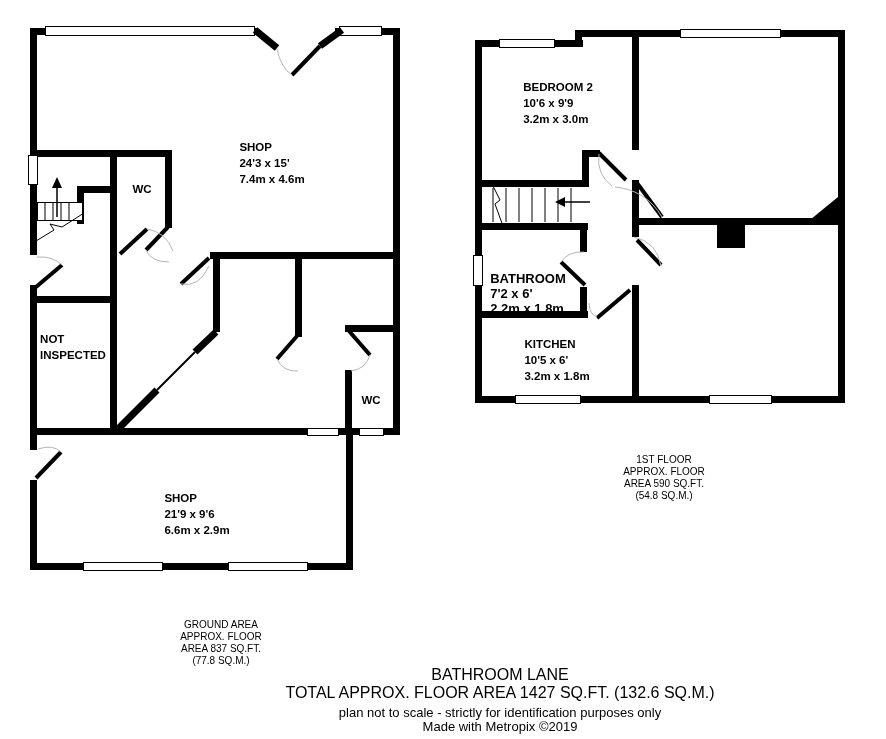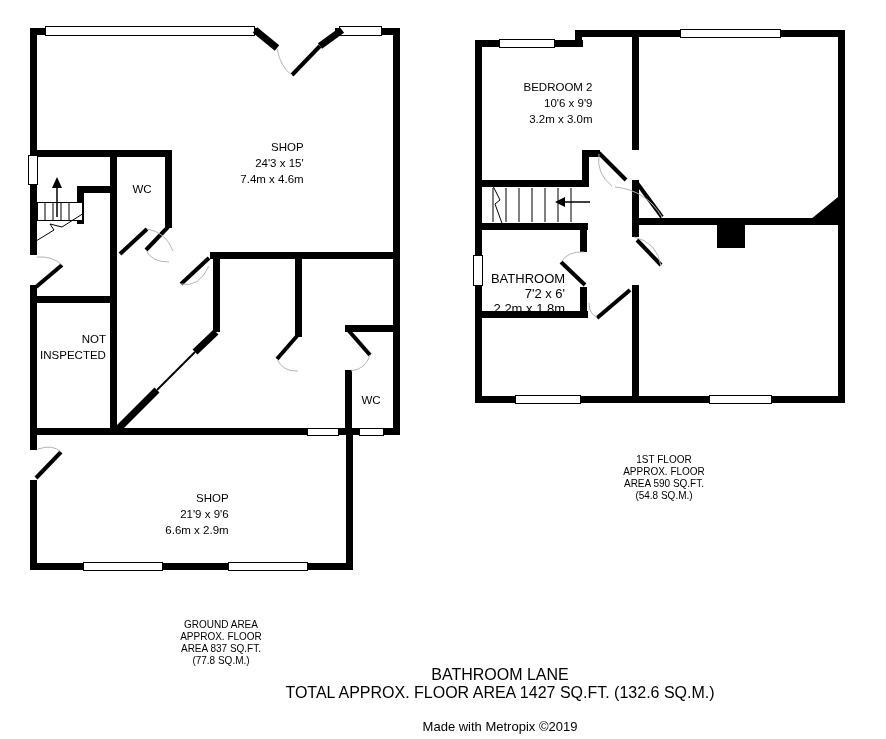--- a/index.html
+++ b/index.html
@@ -3,22 +3,22 @@
 <meta charset="utf-8">
 <style>
   html,body{margin:0;padding:0;background:#fff;}
   #canvas{position:relative;width:886px;height:739px;background:#ffffff;overflow:hidden;
           font-family:"Liberation Sans",sans-serif;color:#000;}
   .wall{position:absolute;background:#000;}
   .win{position:absolute;background:#fff;border:1px solid #000;box-sizing:border-box;}
   .blk{position:absolute;background:#000;}
   .stairbox{position:absolute;background:#fff;border:1px solid #000;box-sizing:border-box;}
   svg.overlay{position:absolute;left:0;top:0;}
-  .room-label{position:absolute;transform:translateX(-50%);text-align:right;
-              font-weight:normal;font-size:11.5px;line-height:16px;white-space:nowrap;}
+  .room-label{position:absolute;transform:translateX(-50%);text-align:left;
+              font-weight:bold;font-size:11.5px;line-height:16px;white-space:nowrap;}
   .room-label.tight{line-height:15px;font-size:13px;}
   .cap{position:absolute;transform:translateX(-50%);text-align:center;
        font-size:10px;line-height:12px;white-space:nowrap;margin-top:8px;}
   .foot{position:absolute;transform:translateX(-50%);text-align:center;white-space:nowrap;}
   .foot.big{font-size:16px;}
   .foot.small{font-size:13px;}
 </style>
 </head>
 <body>
 
@@ -181,24 +181,30 @@
   <div class="room-label" style="left:558px;top:79px">
     <div>BEDROOM 2</div>
     <div>10'6 x 9'9</div>
     <div>3.2m x 3.0m</div>
   </div>
   <div class="room-label tight" style="left:528px;top:271px">
     <div>BATHROOM</div>
     <div>7'2 x 6'</div>
     <div>2.2m x 1.8m</div>
   </div>
+  <div class="room-label" style="left:557px;top:336px">
+    <div>KITCHEN</div>
+    <div>10'5 x 6'</div>
+    <div>3.2m x 1.8m</div>
+  </div>
   <div class="cap" style="left:664px;top:446px">
     <div>1ST FLOOR</div>
     <div>APPROX. FLOOR</div>
     <div>AREA 590 SQ.FT.</div>
     <div>(54.8 SQ.M.)</div>
   </div>
 
   <div class="foot big" style="left:500px;top:666px">BATHROOM LANE</div>
   <div class="foot big" style="left:500px;top:684px">TOTAL APPROX. FLOOR AREA 1427 SQ.FT. (132.6 SQ.M.)</div>
+  <div class="foot small" style="left:500px;top:705px">plan not to scale - strictly for identification purposes only</div>
   <div class="foot small" style="left:500px;top:719px">Made with Metropix ©2019</div>
 
 </div>
 
 </body></html>

